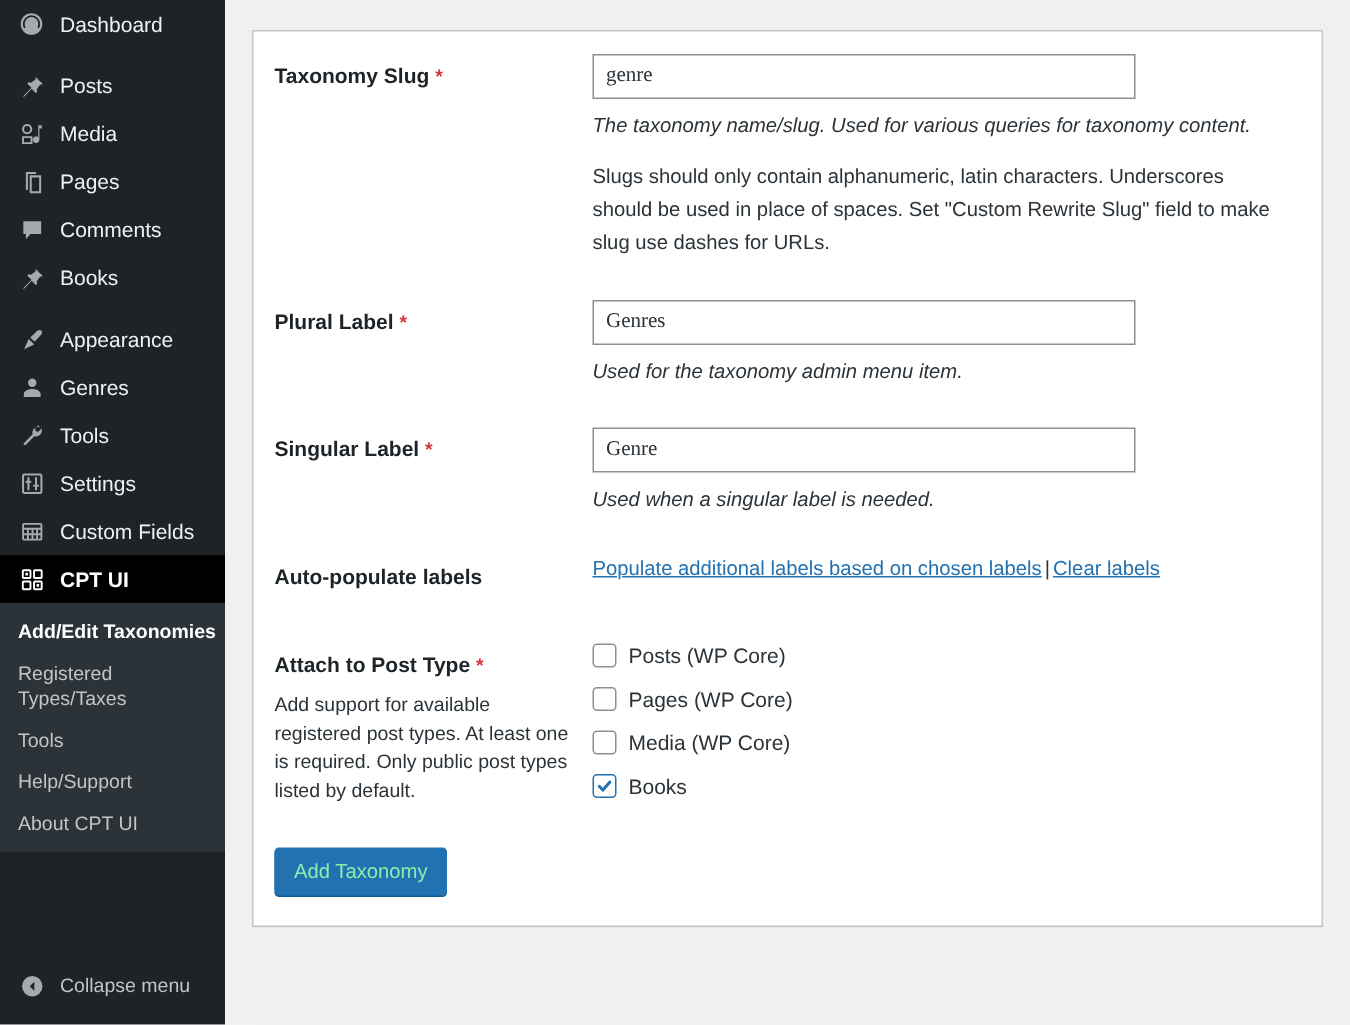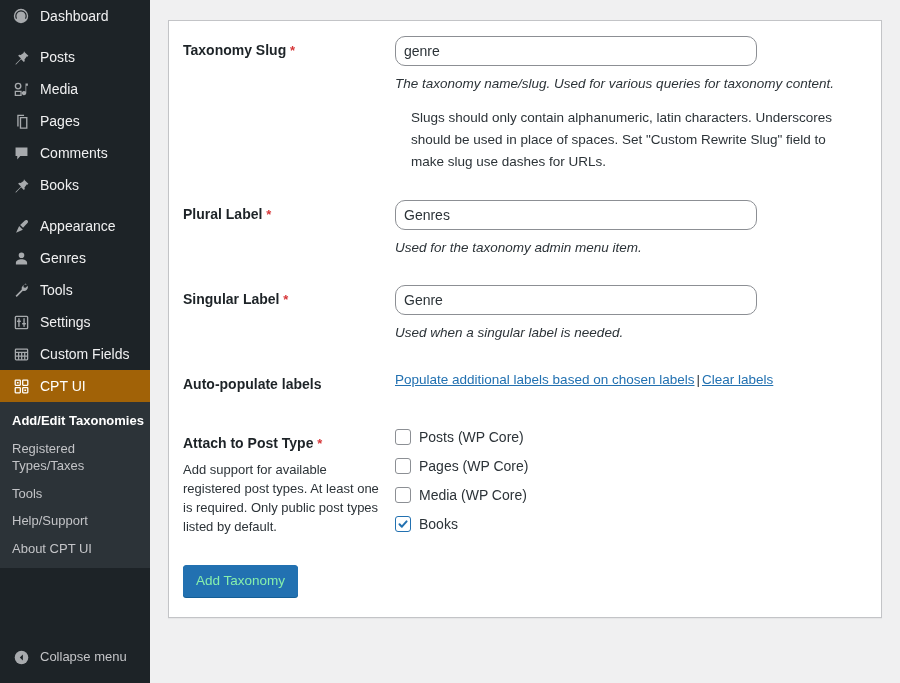--- a/index.html
+++ b/index.html
@@ -43,23 +43,23 @@
     align-items: center;
     justify-content: center;
     flex: 0 0 20px;
   }
   .menu-item .ico svg { display: block; }
   .menu-item .lbl { font-size: 14px; }
 
   .menu-sep { height: 9px; }
 
   .menu-item.current {
-    background: #a16207;
+    background: #000000;
     color: #fff;
-    font-weight: 400;
+    font-weight: 700;
   }
   .menu-item.current .lbl { color: #fff; }
   .menu-item.current::after {
     content: "";
     position: absolute;
     right: -8px;
     top: 50%;
     margin-top: -8px;
     width: 0; height: 0;
     border-top: 8px solid transparent;
@@ -150,36 +150,36 @@
     vertical-align: top;
     padding: 15px 10px 12px 0;
   }
   .req { color: #d63638; font-size: 13px; }
 
   input.regular-text {
     width: 362px;
     height: 30px;
     padding: 0 8px;
     border: 1px solid #8c8f94;
-    border-radius: 10px;
+    border-radius: 0;
     font-size: 14px;
     color: #2c3338;
     background: #fff;
     box-shadow: 0 0 0 transparent;
-    font-family: Liberation Sans, sans-serif;
+    font-family: Liberation Serif, serif;
   }
   p.desc {
     margin: 8px 0 0 0;
     font-size: 13.5px;
     font-style: italic;
     color: #2c3338;
     line-height: 1.5;
   }
   p.desc-plain {
-    margin: 13px 0 0 16px;
+    margin: 13px 0 0 0;
     font-size: 13.5px;
     font-style: normal;
     color: #2c3338;
     line-height: 1.62;
     max-width: 470px;
   }
   p.th-desc {
     margin: 9px 0 0 0;
     font-weight: 400;
     font-size: 13px;

